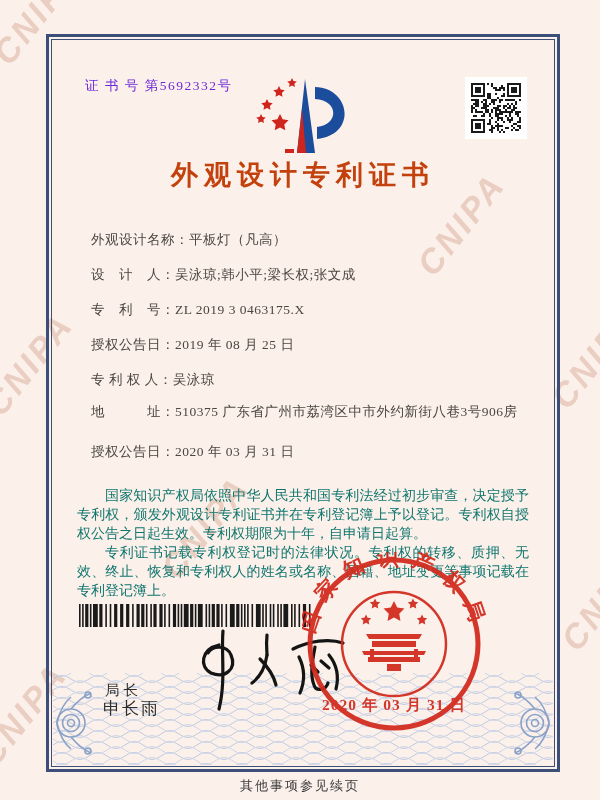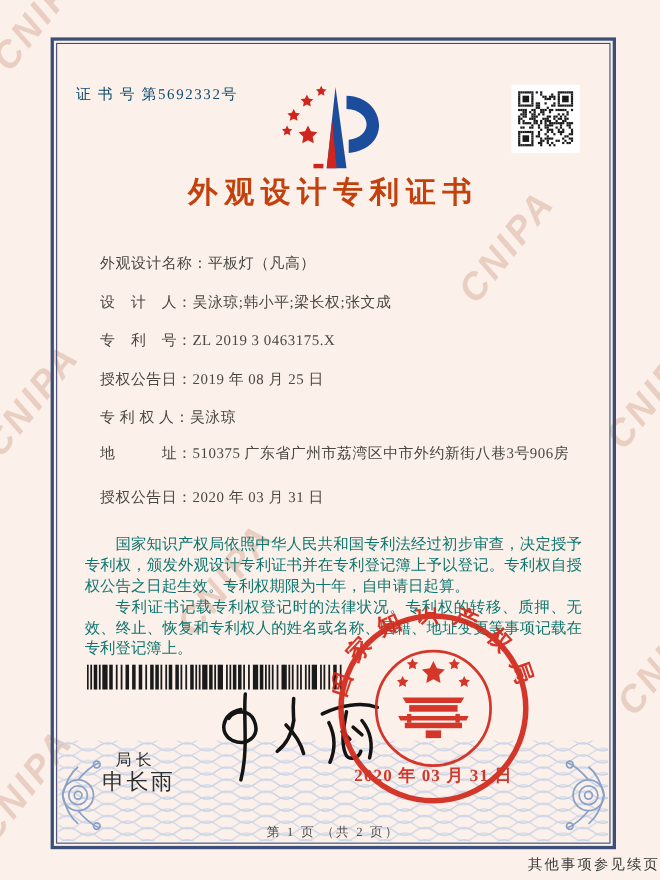--- a/index.html
+++ b/index.html
@@ -10,46 +10,46 @@
       font-weight:bold;font-style:italic;font-size:34px;letter-spacing:3px;
       color:rgba(205,149,127,0.38);transform:rotate(-52deg);white-space:nowrap;}
   .wm1{left:-22px;top:-6px;} .wm2{left:402px;top:205px;} .wm3{left:536px;top:338px;}
   .wm4{left:-30px;top:345px;} .wm5{left:146px;top:508px;} .wm6{left:-36px;top:695px;}
   .wm7{left:546px;top:580px;}
   
   .frame{position:absolute;left:46px;top:34px;width:508px;height:732px;
          border:3px solid #3b4f78;z-index:2;}
   .frame-inner{position:absolute;inset:2px;border:1px solid #3b4f78;}
   .content{position:absolute;inset:0;z-index:3;}
-  .cert-no{position:absolute;left:20px;top:40px;font-size:13.5px;color:#0c4a6e;letter-spacing:1.5px;}
+  .cert-no{position:absolute;left:36px;top:40px;font-size:13.5px;color:#6d28d9;letter-spacing:1.5px;}
   .logo{position:absolute;left:196px;top:36px;}
   .qr{position:absolute;left:416px;top:40px;background:#ffffff;padding:3px;line-height:0;}
   .title{position:absolute;left:0;top:120px;width:100%;text-align:center;
          font-size:27px;font-weight:bold;color:#c2410c;letter-spacing:6px;}
   
   .fields{position:absolute;left:30px;top:194px;width:460px;font-size:13.5px;color:#4a4640;}
   .frow{position:absolute;left:12px;white-space:nowrap;letter-spacing:0.5px;}
   .frow .flabel{display:inline-block;}
   .pair2{position:absolute;left:237px;top:0;}
   
   .paras{position:absolute;left:28px;top:449px;width:452px;font-size:14px;line-height:19px;
          color:#0f766e;text-align:justify;}
   .paras p{margin:0;text-indent:2em;}
   .barcode{position:absolute;left:30px;top:567px;line-height:0;}
   
   .band{position:absolute;left:4px;bottom:4px;width:calc(100% - 8px);height:92px;opacity:.85;}
   .orn{position:absolute;bottom:6px;}
   .orn-left{left:6px;} .orn-right{right:6px;transform:scaleX(-1);}
   .signer-title{position:absolute;left:56px;top:628px;font-size:14.5px;color:#2e2e2e;letter-spacing:4px;margin-top:16px;}
-  .signer-name{position:absolute;left:44px;top:660px;font-size:20px;color:#2e2e2e;letter-spacing:2px;}
+  .signer-name{position:absolute;left:54px;top:660px;font-size:17px;color:#2e2e2e;letter-spacing:2px;}
   .signature{position:absolute;left:132px;top:586px;}
   .seal{position:absolute;left:302px;top:552px;z-index:5;opacity:.93;}
   .footer-page{position:absolute;left:0;top:712px;width:100%;text-align:center;
                font-size:11.5px;color:#4a4a4a;letter-spacing:2px;}
-  .continuation{position:absolute;left:0;top:777px;width:100%;text-align:right;z-index:3;
+  .continuation{position:absolute;left:0;top:777px;width:100%;text-align:center;z-index:3;
                 font-size:13px;color:#3a3a3a;letter-spacing:2px;}
 </style>
 </head>
 <body>
 
 <div class="page">
 
   <span class="wm wm1">CNIPA</span>
   <span class="wm wm2">CNIPA</span>
   <span class="wm wm3">CNIPA</span>
@@ -479,21 +479,20 @@
           <path d="M86,32 C84,46 79,54 71,60"></path>
           <path d="M79,36 C89,46 93,54 95,62"></path>
           <path d="M112,26 C128,18 148,15 162,20"></path>
           <path d="M134,24 C131,40 129,52 133,62 C135,69 145,67 147,60"></path>
           <path d="M118,34 C124,46 124,58 119,70"></path>
           <path d="M148,32 C156,42 158,54 155,66"></path>
           <path d="M130,42 l7,7 M140,38 l8,7"></path>
         </g>
       </svg>
 
-      <div class="footer-page">第 1 页 （共 2 页）</div>
     </div>
   </div>
 
   <svg class="seal" width="184" height="184" viewBox="0 0 184 184">
     <defs>
       <path id="sealArc" d="M 26,138 A 80,80 0 1 1 158,138" fill="none"></path>
       <path id="star2" d="M0,-1 L0.294,-0.405 0.951,-0.309 0.476,0.155 0.588,0.809 0,0.5 -0.588,0.809 -0.476,0.155 -0.951,-0.309 -0.294,-0.405 Z"></path>
     </defs>
     <circle cx="92" cy="92" r="84" fill="none" stroke="#d2291c" stroke-width="5"></circle>
     <text font-size="21" font-weight="bold" fill="#d2291c" letter-spacing="12" text-anchor="middle">

